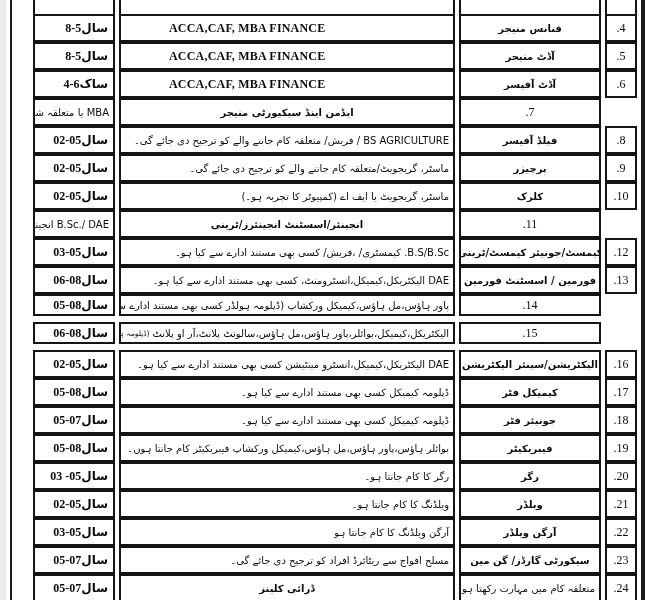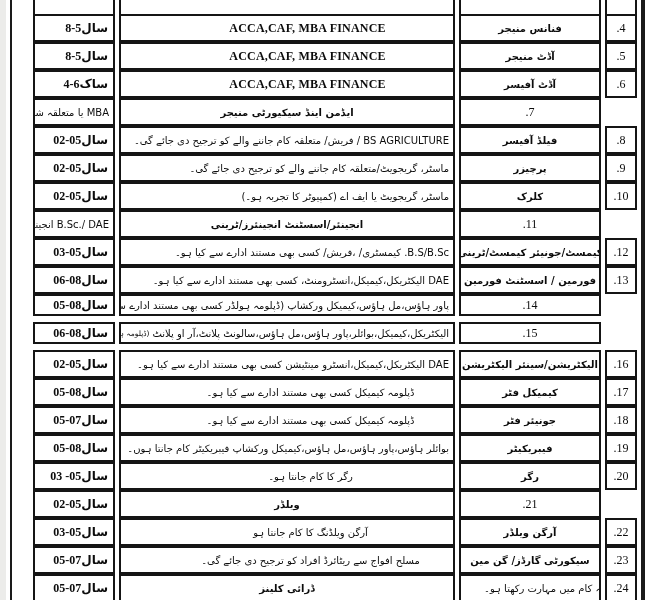--- a/index.html
+++ b/index.html
@@ -60,21 +60,21 @@
     font-size:10px;
     gap:3px;
   }
   .cell.qual.latin{
     direction:ltr;
     justify-content:center;
     font-family:"Liberation Serif","DejaVu Serif",serif;
     font-weight:700;font-size:12px;
     letter-spacing:.2px;
   }
-  .cell.qual.a-center{justify-content:center;padding-left:48px;}
+  .cell.qual.a-center{justify-content:flex-start;padding-left:48px;}
   .cell.qual.a-right{justify-content:flex-start;}
   .qsmall{font-size:7.5px;}
   
   .cell.title{
     direction:rtl;
     justify-content:center;
     padding:12px 3px;
     font-weight:700;font-size:10px;
   }
   
@@ -359,20 +359,24 @@
     </div>
     <div class="cell num">
       <span>20.</span>
     </div>
   </div>
 
   <div class="row">
     <div class="cell exp">
       <span>سال05-02</span>
     </div>
+    <div class="cell qual urdu a-center">
+      <span class="qmain">ویلڈنگ کا کام جانتا ہو۔</span>
+      <span class="qsmall"></span>
+    </div>
     <div class="cell title">
       <span>ویلڈر</span>
     </div>
     <div class="cell num">
       <span>21.</span>
     </div>
   </div>
 
   <div class="row">
     <div class="cell exp">

